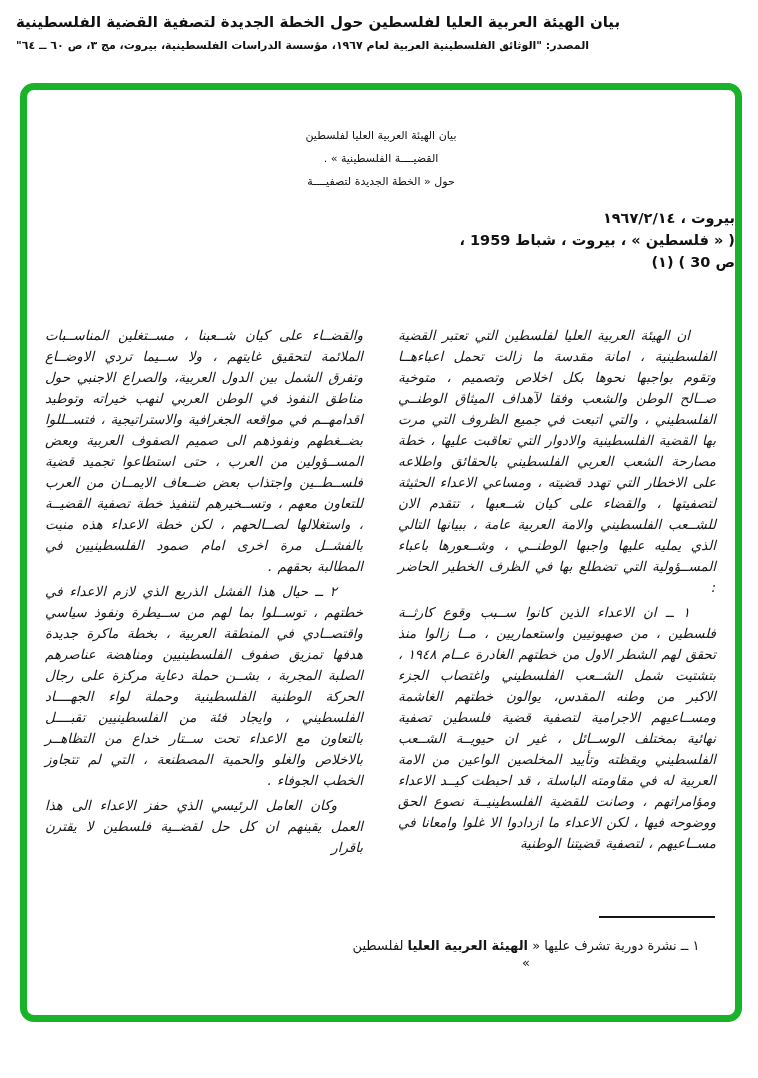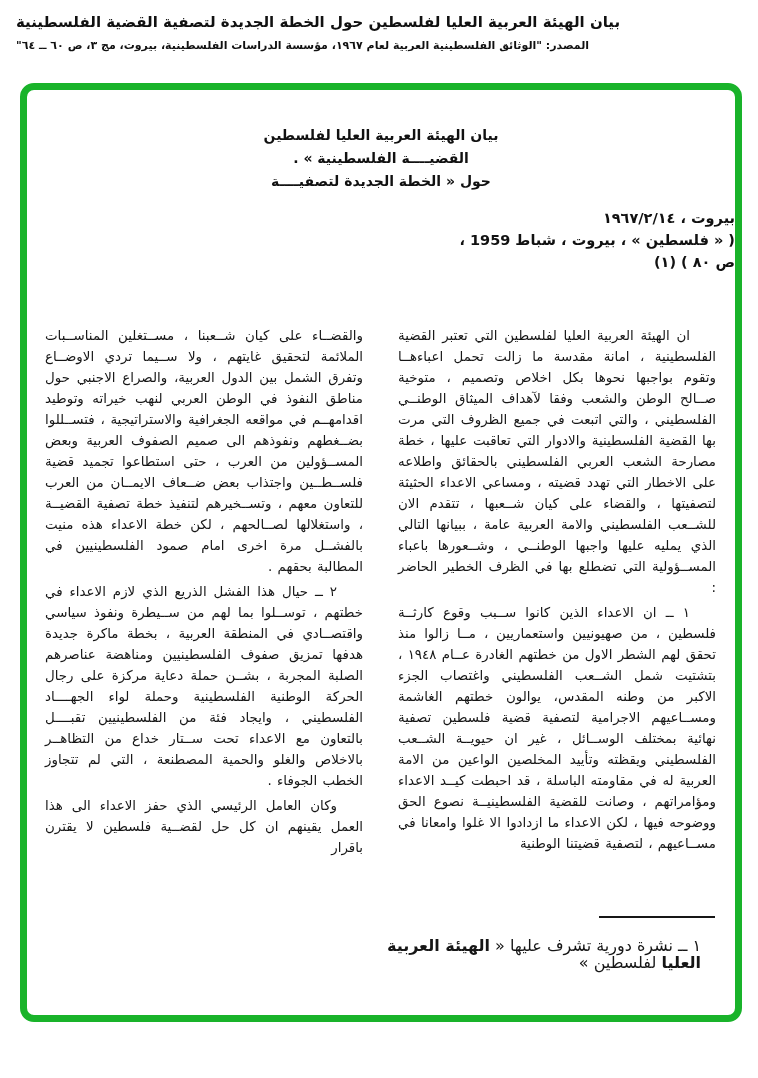--- a/index.html
+++ b/index.html
@@ -33,22 +33,22 @@
     border-radius: 14px;
     background: #ffffff;
   }
   
   .doc-title {
     position: absolute;
     top: 34px; left: 0;
     width: 100%;
     text-align: center;
     direction: rtl;
-    font-weight: bold;
-    font-size: 14px;
+    font-weight: normal;
+    font-size: 11px;
     line-height: 23px;
     color: #111111;
   }
   
   .doc-cite {
     position: absolute;
     top: 117px; left: 0;
     width: 100%;
     text-align: right;
     direction: rtl;
@@ -69,37 +69,38 @@
   }
   .col { width: 318px; }
   .para {
     margin: 0;
     font-size: 13.4px;
     line-height: 21px;
     text-align: justify;
     text-justify: inter-word;
     text-align-last: right;
     word-spacing: 1px;
+    font-style: italic;
   }
   .indent  { text-indent: 26px; }
   .gap-top { margin-top: 4px; }
   
   .foot-rule {
     position: absolute;
     top: 826px; right: 20px;
     width: 116px; height: 2px;
     background: #161616;
   }
   .footnote {
     position: absolute;
     top: 847px; right: 34px;
     width: 350px;
     direction: rtl;
-    text-align: right;
-    font-size: 16px;
+    text-align: center;
+    font-size: 13px;
     line-height: 17px;
   }
   .footnote .b { font-weight: bold; }
 </style>
 </head>
 <body>
 
 <div class="page">
 
   <div class="hdr">
@@ -111,21 +112,21 @@
 
     <div class="doc-title">
       <div>بيان الهيئة العربية العليا لفلسطين</div>
       <div>القضيــــة الفلسطينية » .</div>
       <div>حول « الخطة الجديدة لتصفيــــة</div>
     </div>
 
     <div class="doc-cite">
       <div>بيروت ، ١٩٦٧/٢/١٤</div>
       <div>( « فلسطين » ، بيروت ، شباط 1959 ،</div>
-      <div>ص ٨٠ ) (١)</div>
+      <div>ص 30 ) (١)</div>
     </div>
 
     <div class="cols">
       <div class="col">
         <p class="para indent">ان الهيئة العربية العليا لفلسطين التي تعتبر القضية الفلسطينية ، امانة مقدسة ما زالت تحمل اعباءهــا وتقوم بواجبها نحوها بكل اخلاص وتصميم ، متوخية صــالح الوطن والشعب وفقا لآهداف الميثاق الوطنــي الفلسطيني ، والتي اتبعت في جميع الظروف التي مرت بها القضية الفلسطينية والادوار التي تعاقبت عليها ، خطة مصارحة الشعب العربي الفلسطيني بالحقائق واطلاعه على الاخطار التي تهدد قضيته ، ومساعي الاعداء الحثيثة لتصفيتها ، والقضاء على كيان شــعبها ، تتقدم الان للشــعب الفلسطيني والامة العربية عامة ، ببيانها التالي الذي يمليه عليها واجبها الوطنــي ، وشــعورها باعباء المســؤولية التي تضطلع بها في الظرف الخطير الحاضر :</p>
         <p class="para indent gap-top">١ ــ ان الاعداء الذين كانوا ســبب وقوع كارثــة فلسطين ، من صهيونيين واستعماريين ، مــا زالوا منذ تحقق لهم الشطر الاول من خطتهم الغادرة عــام ١٩٤٨ ، بتشتيت شمل الشــعب الفلسطيني واغتصاب الجزء الاكبر من وطنه المقدس، يوالون خطتهم الغاشمة ومســاعيهم الاجرامية لتصفية قضية فلسطين تصفية نهائية بمختلف الوســائل ، غير ان حيويــة الشــعب الفلسطيني ويقظته وتأييد المخلصين الواعين من الامة العربية له في مقاومته الباسلة ، قد احبطت كيــد الاعداء ومؤامراتهم ، وصانت للقضية الفلسطينيــة نصوع الحق ووضوحه فيها ، لكن الاعداء ما ازدادوا الا غلوا وامعانا في مســاعيهم ، لتصفية قضيتنا الوطنية</p>
       </div>
       <div class="col">
         <p class="para">والقضــاء على كيان شــعبنا ، مســتغلين المناســبات الملائمة لتحقيق غايتهم ، ولا ســيما تردي الاوضــاع وتفرق الشمل بين الدول العربية، والصراع الاجنبي حول مناطق النفوذ في الوطن العربي لنهب خيراته وتوطيد اقدامهــم في مواقعه الجغرافية والاستراتيجية ، فتســللوا بضــغطهم ونفوذهم الى صميم الصفوف العربية وبعض المســؤولين من العرب ، حتى استطاعوا تجميد قضية فلســطــين واجتذاب بعض ضــعاف الايمــان من العرب للتعاون معهم ، وتســخيرهم لتنفيذ خطة تصفية القضيــة ، واستغلالها لصــالحهم ، لكن خطة الاعداء هذه منيت بالفشــل مرة اخرى امام صمود الفلسطينيين في المطالبة بحقهم .</p>
         <p class="para indent gap-top">٢ ــ حيال هذا الفشل الذريع الذي لازم الاعداء في خطتهم ، توســلوا بما لهم من ســيطرة ونفوذ سياسي واقتصــادي في المنطقة العربية ، بخطة ماكرة جديدة هدفها تمزيق صفوف الفلسطينيين ومناهضة عناصرهم الصلبة المجربة ، بشــن حملة دعاية مركزة على رجال الحركة الوطنية الفلسطينية وحملة لواء الجهــــاد الفلسطيني ، وايجاد فئة من الفلسطينيين تقبــــل بالتعاون مع الاعداء تحت ســتار خداع من التظاهــر بالاخلاص والغلو والحمية المصطنعة ، التي لم تتجاوز الخطب الجوفاء .</p>

